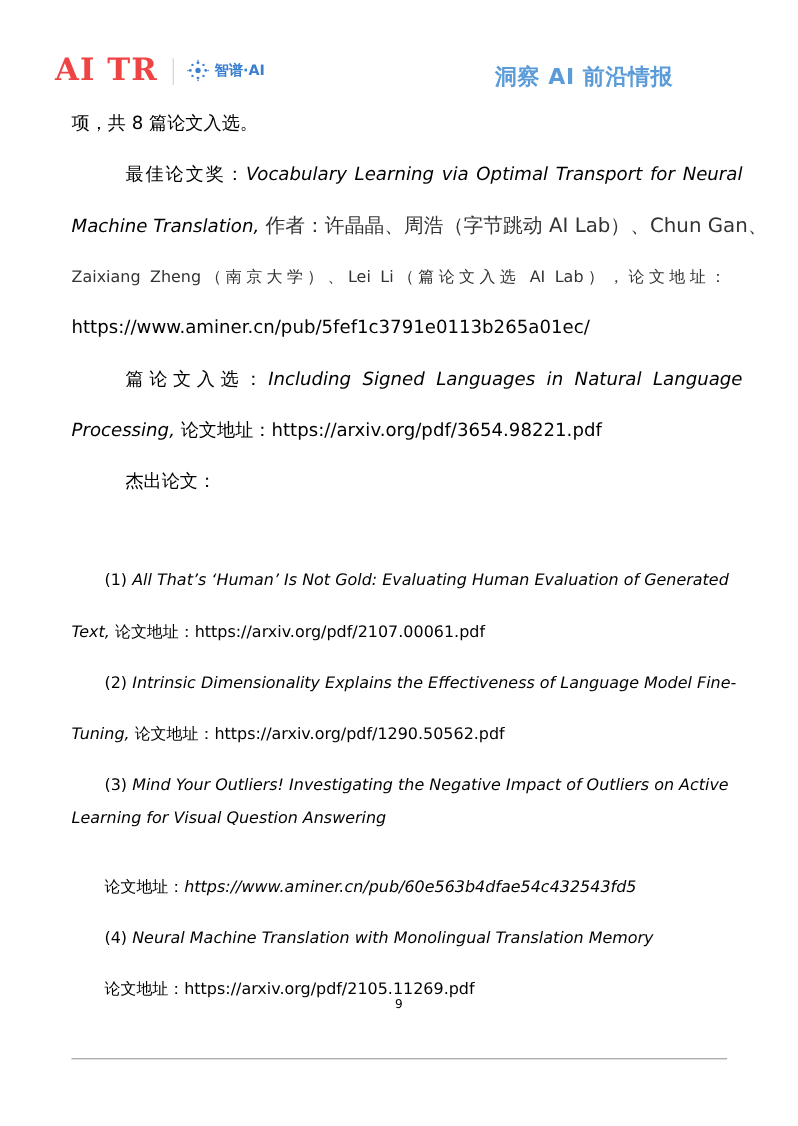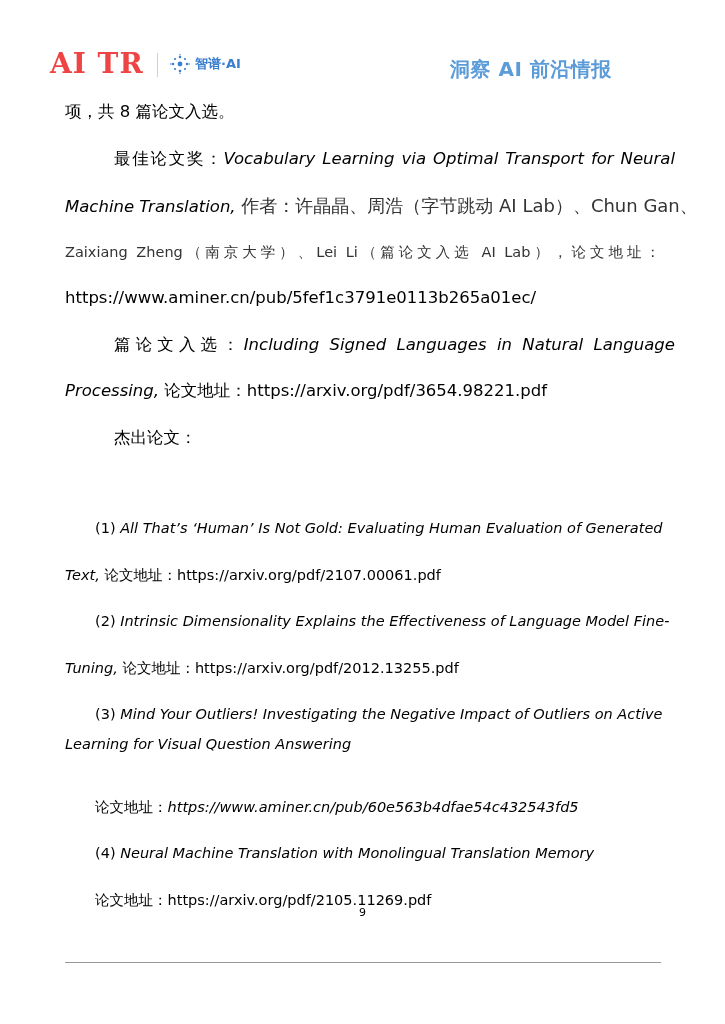--- a/index.html
+++ b/index.html
@@ -80,21 +80,21 @@
     <span>(1) </span><em>All That’s ‘Human’ Is Not Gold: Evaluating Human Evaluation of Generated</em>
   </div>
   <div class="line small" style="top:519px">
     <em>Text,</em><span> 论文地址：</span><span>https://arxiv.org/pdf/2107.00061.pdf</span>
   </div>
 
   <div class="line small indent-s" style="top:565px;width:565px;text-align:justify;text-align-last:justify">
     <span>(2) </span><em>Intrinsic Dimensionality Explains the Effectiveness of Language Model Fine-</em>
   </div>
   <div class="line small" style="top:612px">
-    <em>Tuning,</em><span> 论文地址：</span><span>https://arxiv.org/pdf/2012.13255.pdf</span>
+    <em>Tuning,</em><span> 论文地址：</span><span>https://arxiv.org/pdf/1290.50562.pdf</span>
   </div>
 
   <div class="line small indent-s" style="top:658px;width:565px;text-align:justify;text-align-last:justify">
     <span>(3) </span><em>Mind Your Outliers! Investigating the Negative Impact of Outliers on Active</em>
   </div>
   <div class="line small" style="top:688px">
     <em>Learning for Visual Question Answering</em>
   </div>
   <div class="line small indent-s" style="top:751px">
     <span>论文地址：</span><em>https://www.aminer.cn/pub/60e563b4dfae54c432543fd5</em>

